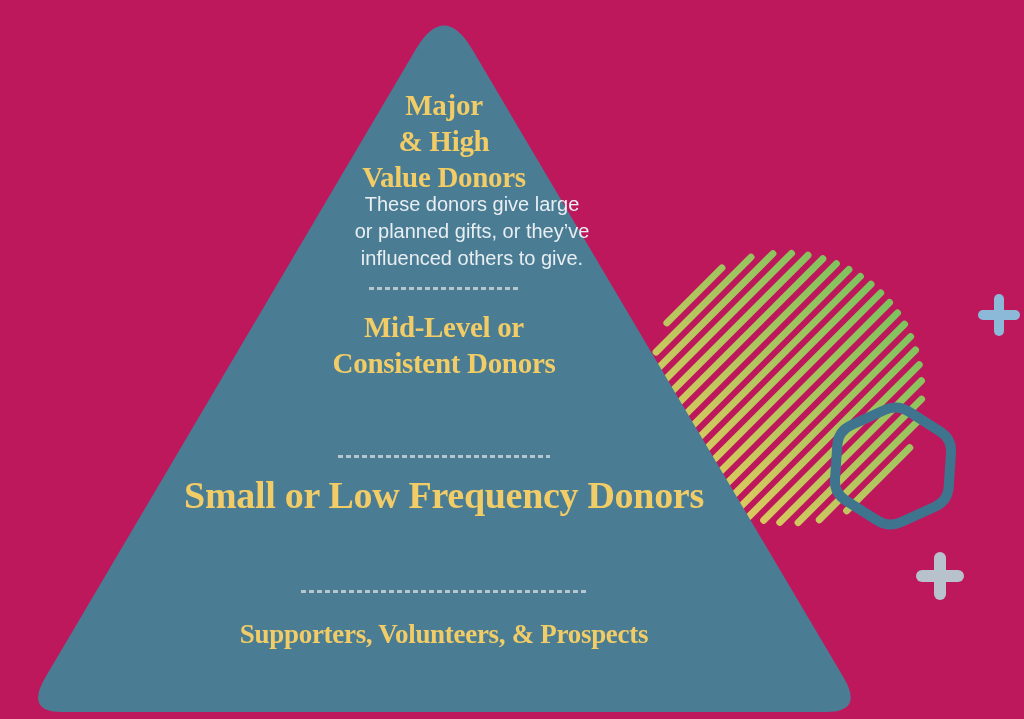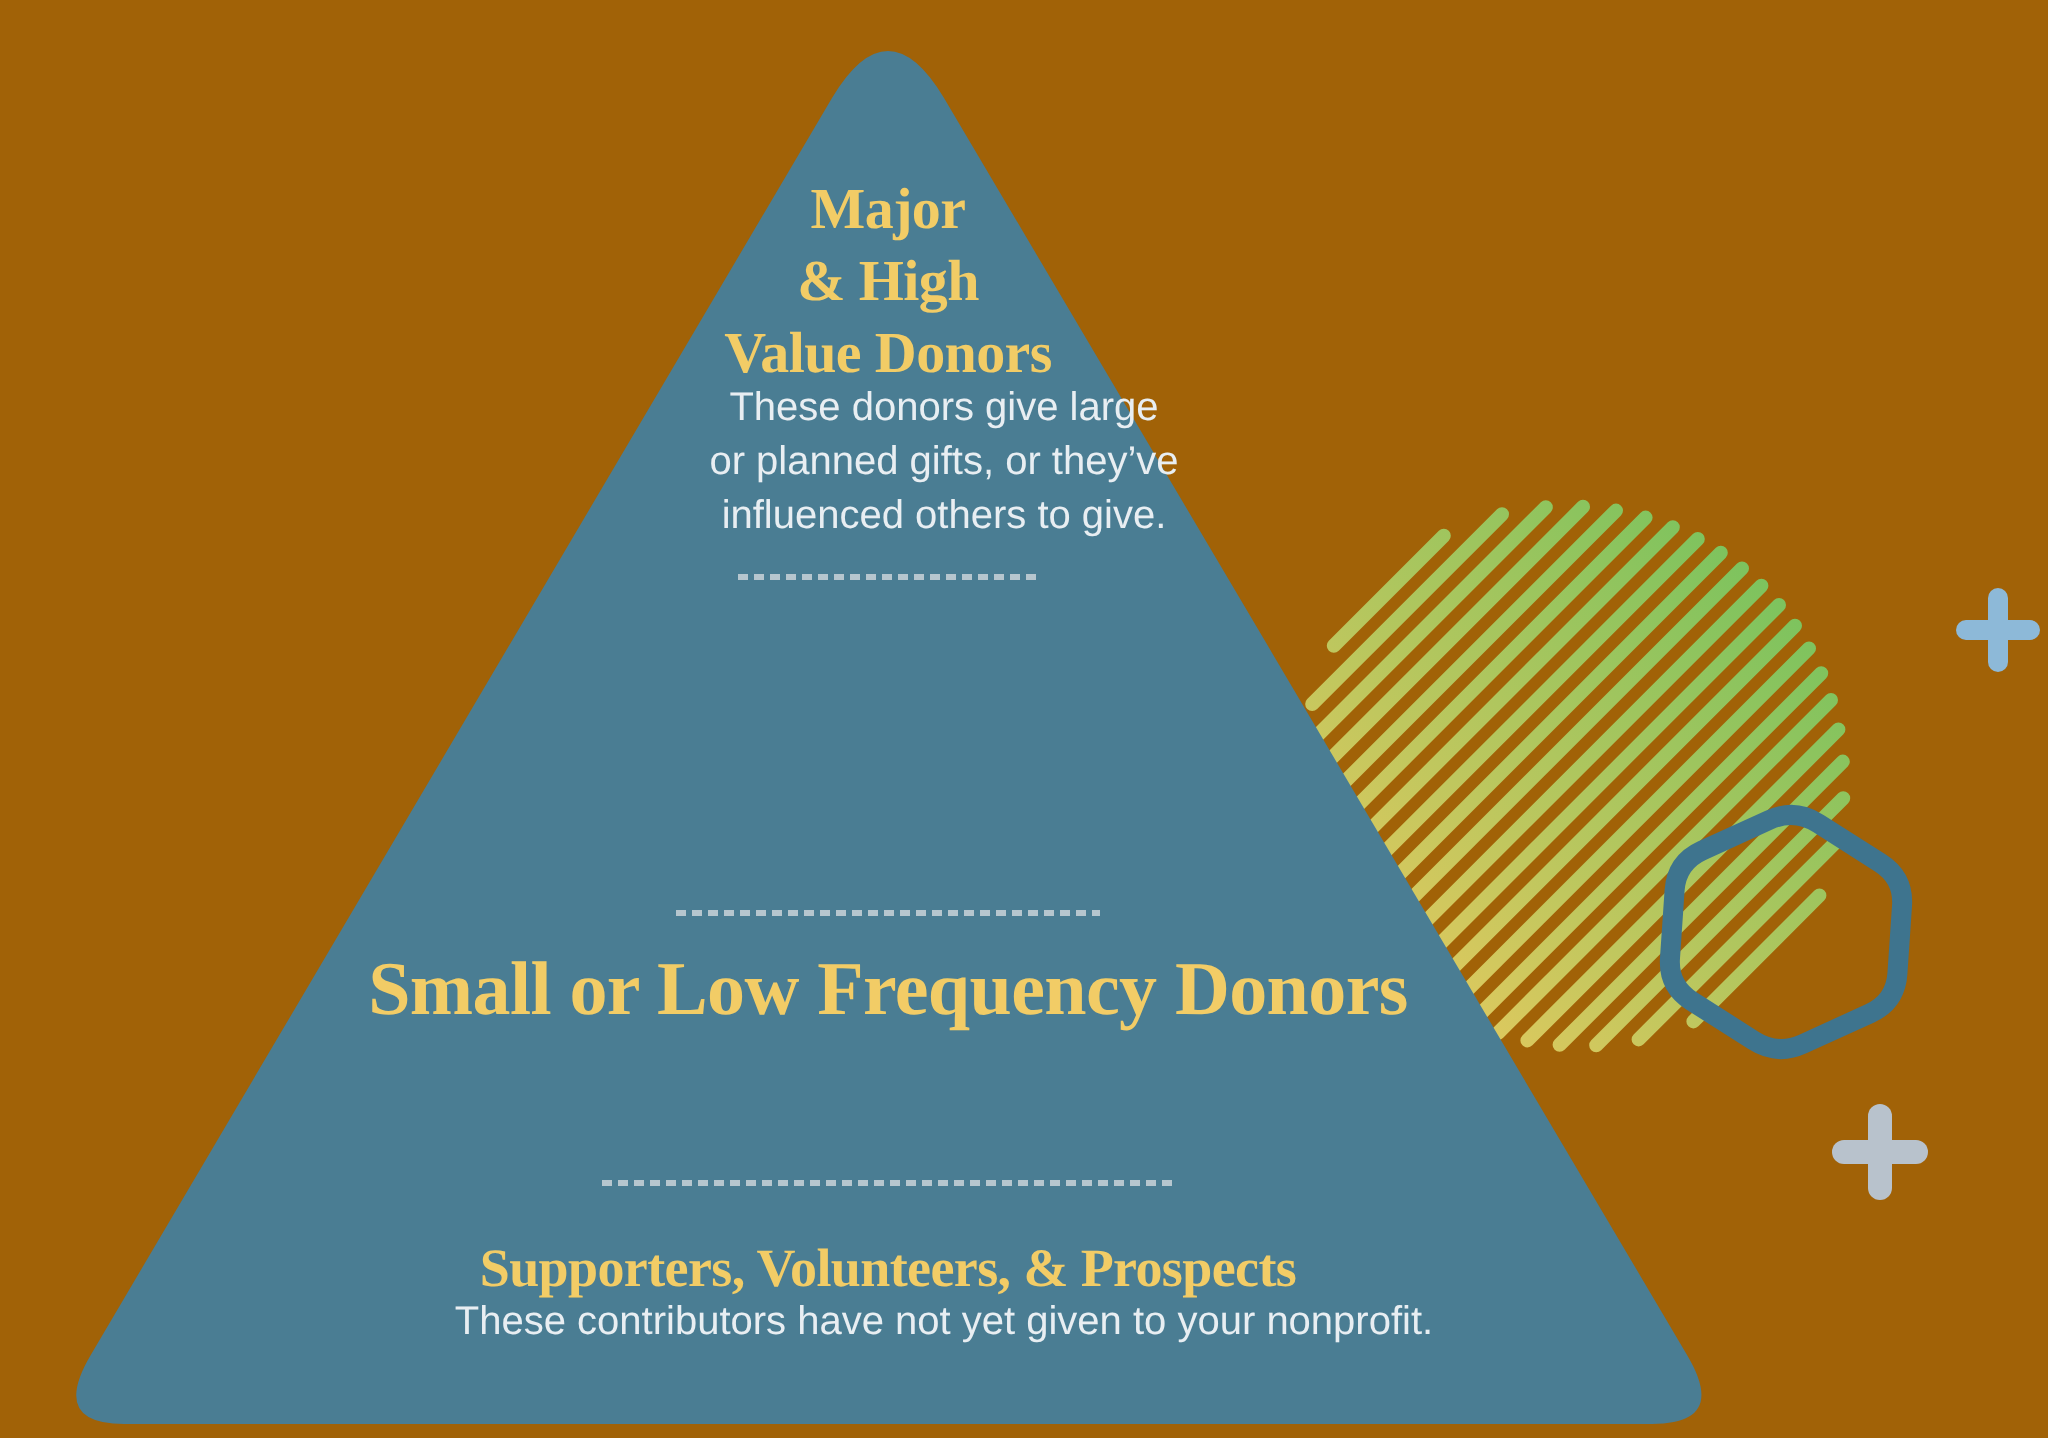--- a/index.html
+++ b/index.html
@@ -1,20 +1,20 @@
 <!DOCTYPE html>
 <html style="--pyramid: #4a7d93; --heading: #f2cc66; --body-text: #e8eef2; --divider: #c9d3d9; --stripe-green: #7cc35e; --stripe-yellow: #e2c95e; --hexagon: #3e748e; --plus-blue: #8db9d8; --plus-gray: #b8c2cc;"><head>
 <meta charset="utf-8">
 <style>
   html, body { margin: 0; padding: 0; background: #ffffff; }
   .canvas {
     position: relative;
     width: 1024px;
     height: 719px;
-    background: #a16207;
+    background: #be185d;
     overflow: hidden;
     font-family: "Liberation Sans", sans-serif;
   }
   svg.layer { position: absolute; left: 0; top: 0; }
 
   .txt {
     position: absolute;
     left: 0;
     width: 888px;
     text-align: center;
@@ -103,21 +103,22 @@
   </svg>
 
   <div class="txt sec-title t1">Major
 &amp; High
 Value Donors</div>
   <div class="txt sec-desc d1">These donors give large
 or planned gifts, or they’ve
 influenced others to give.</div>
   <div class="divider div1"></div>
 
+  <div class="txt sec-title t2">Mid-Level or
+Consistent Donors</div>
   <div class="divider div2"></div>
 
   <div class="txt sec-title t3">Small or Low Frequency Donors</div>
   <div class="divider div3"></div>
 
   <div class="txt sec-title t4">Supporters, Volunteers, &amp; Prospects</div>
-  <div class="txt sec-desc d4">These contributors have not yet given to your nonprofit.</div>
 
 </div>
 
 </body></html>

